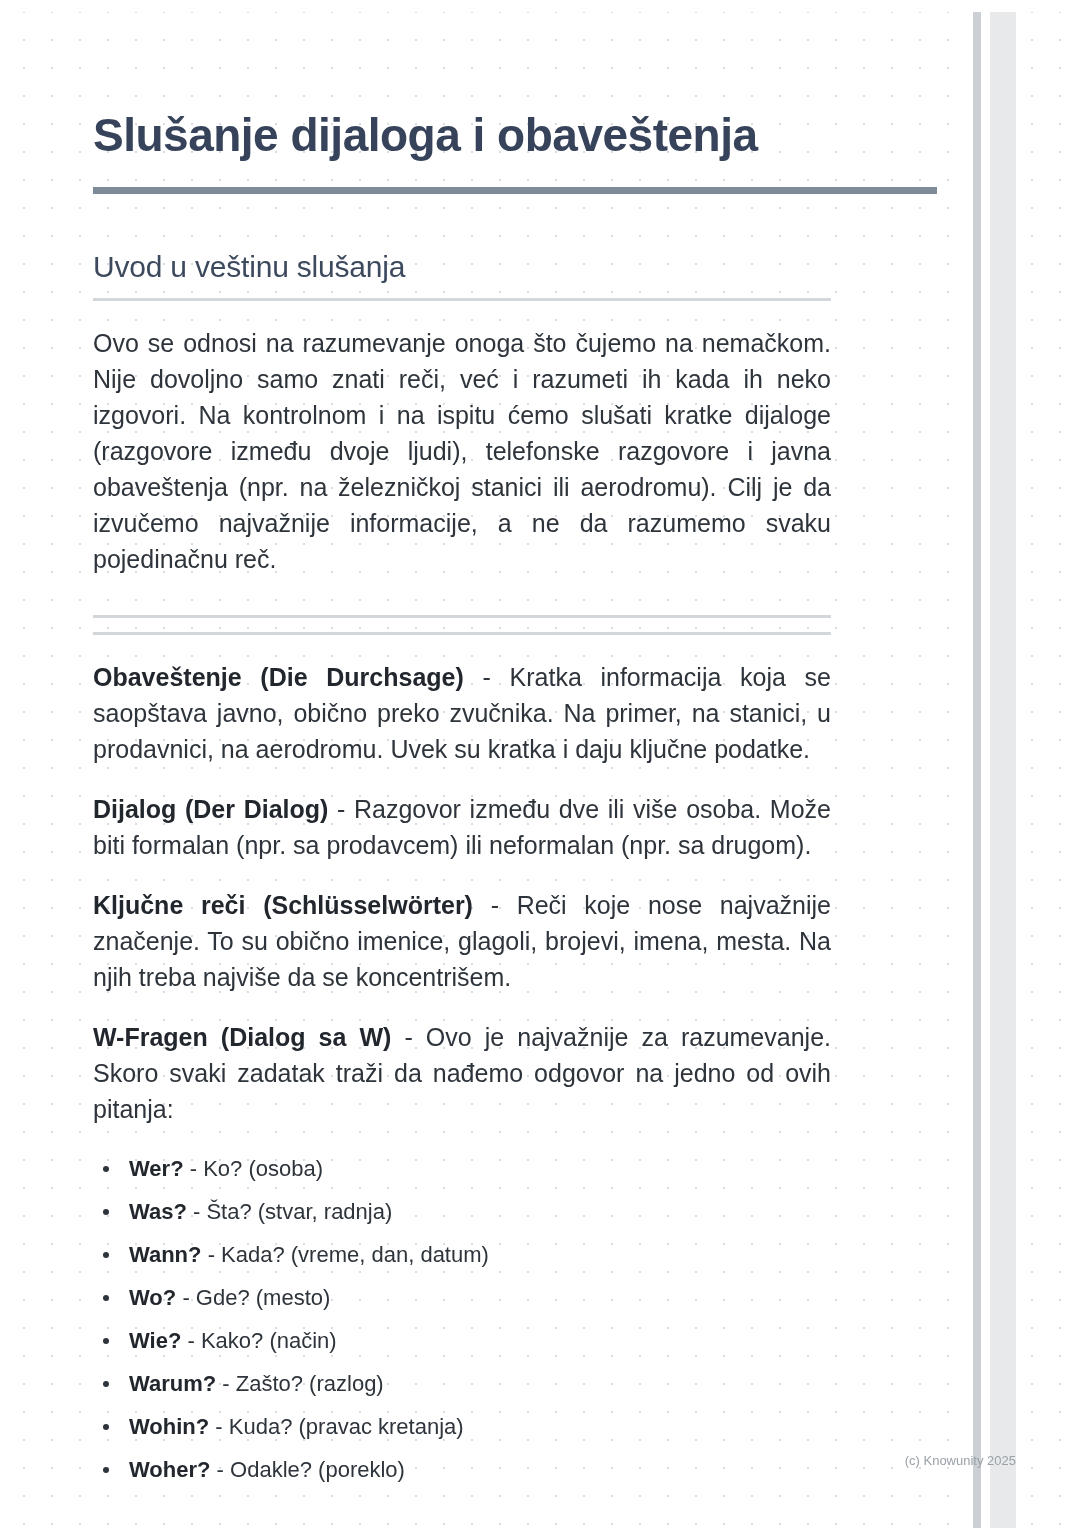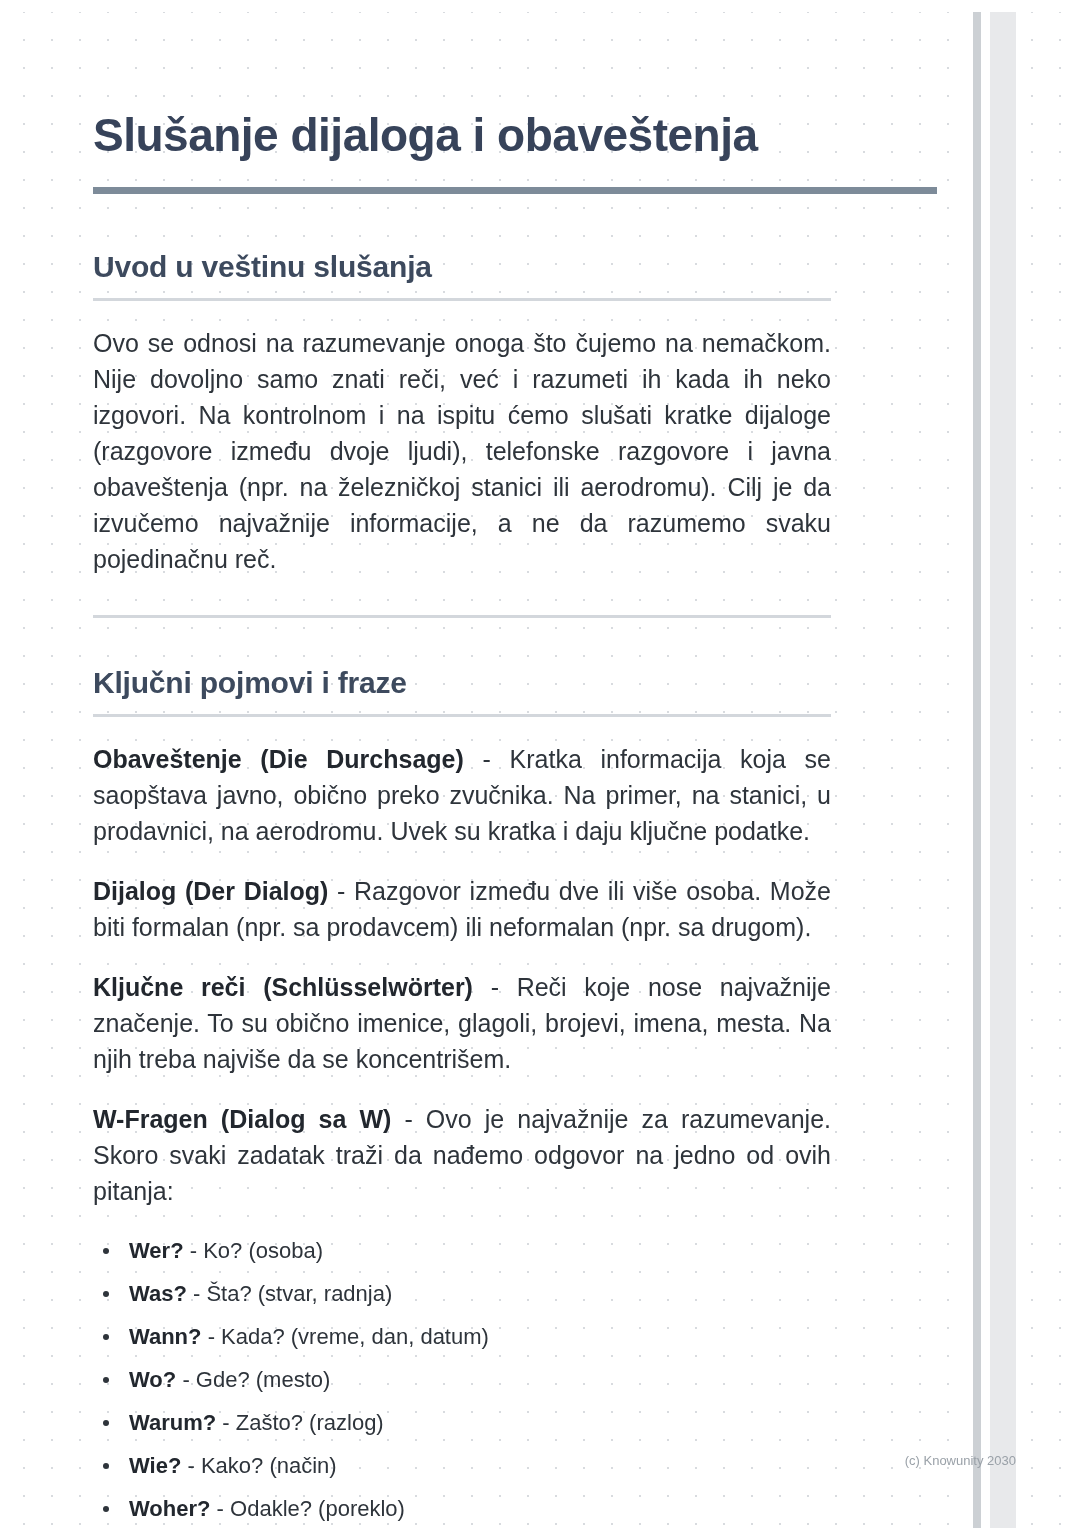--- a/index.html
+++ b/index.html
@@ -34,21 +34,21 @@
     color: #37435a;
   }
   .rule-thick {
     width: 844px;
     height: 7px;
     background: #7d8b99;
     margin-top: 26px;
   }
   h2.section-heading {
     font-size: 30px;
-    font-weight: 700;
+    font-weight: 400;
     color: #3d4a5e;
     letter-spacing: -0.2px;
   }
   .h2-intro { margin-top: 56px; }
   .h2-key   { margin-top: 48px; }
   .rule-thin {
     width: 738px;
     height: 3px;
     background: #d3d7dc;
     margin-top: 14px;
@@ -125,21 +125,20 @@
     <div class="rule-thick"></div>
 
     <section>
       <h2 class="section-heading h2-intro">Uvod u veštinu slušanja</h2>
       <div class="rule-thin"></div>
       <p class="body-text">Ovo se odnosi na razumevanje onoga što čujemo na nemačkom. Nije dovoljno samo znati reči, već i razumeti ih kada ih neko izgovori. Na kontrolnom i na ispitu ćemo slušati kratke dijaloge (razgovore između dvoje ljudi), telefonske razgovore i javna obaveštenja (npr. na železničkoj stanici ili aerodromu). Cilj je da izvučemo najvažnije informacije, a ne da razumemo svaku pojedinačnu reč.</p>
       <div class="rule-thin section-divider"></div>
     </section>
 
     <section>
-      <h2 class="section-heading h2-key">Ključni pojmovi i fraze</h2>
       <div class="rule-thin"></div>
 
       <p class="body-text">
         <strong>Obaveštenje (Die Durchsage)</strong>
         <span>- Kratka informacija koja se saopštava javno, obično preko zvučnika. Na primer, na stanici, u prodavnici, na aerodromu. Uvek su kratka i daju ključne podatke.</span>
       </p>
 
       <p class="body-text">
         <strong>Dijalog (Der Dialog)</strong>
         <span>- Razgovor između dve ili više osoba. Može biti formalan (npr. sa prodavcem) ili neformalan (npr. sa drugom).</span>
@@ -171,41 +170,41 @@
           <strong>Wann?</strong>
           <span>- Kada? (vreme, dan, datum)</span>
         </li>
         <li>
           <span class="bullet-dot"></span>
           <strong>Wo?</strong>
           <span>- Gde? (mesto)</span>
         </li>
         <li>
           <span class="bullet-dot"></span>
+          <strong>Wie?</strong>
+          <span>- Kako? (način)</span>
+        </li>
+        <li>
+          <span class="bullet-dot"></span>
           <strong>Warum?</strong>
           <span>- Zašto? (razlog)</span>
         </li>
         <li>
           <span class="bullet-dot"></span>
-          <strong>Wie?</strong>
-          <span>- Kako? (način)</span>
+          <strong>Wohin?</strong>
+          <span>- Kuda? (pravac kretanja)</span>
         </li>
         <li>
           <span class="bullet-dot"></span>
           <strong>Woher?</strong>
           <span>- Odakle? (poreklo)</span>
         </li>
-        <li>
-          <span class="bullet-dot"></span>
-          <strong>Wohin?</strong>
-          <span>- Kuda? (pravac kretanja)</span>
-        </li>
       </ul>
     </section>
 
   </div>
 
   <div class="edge-line"></div>
   <div class="edge-strip"></div>
 
-  <div class="footer-credit">(c) Knowunity 2030</div>
+  <div class="footer-credit">(c) Knowunity 2025</div>
 
 </div>
 
 </body></html>

